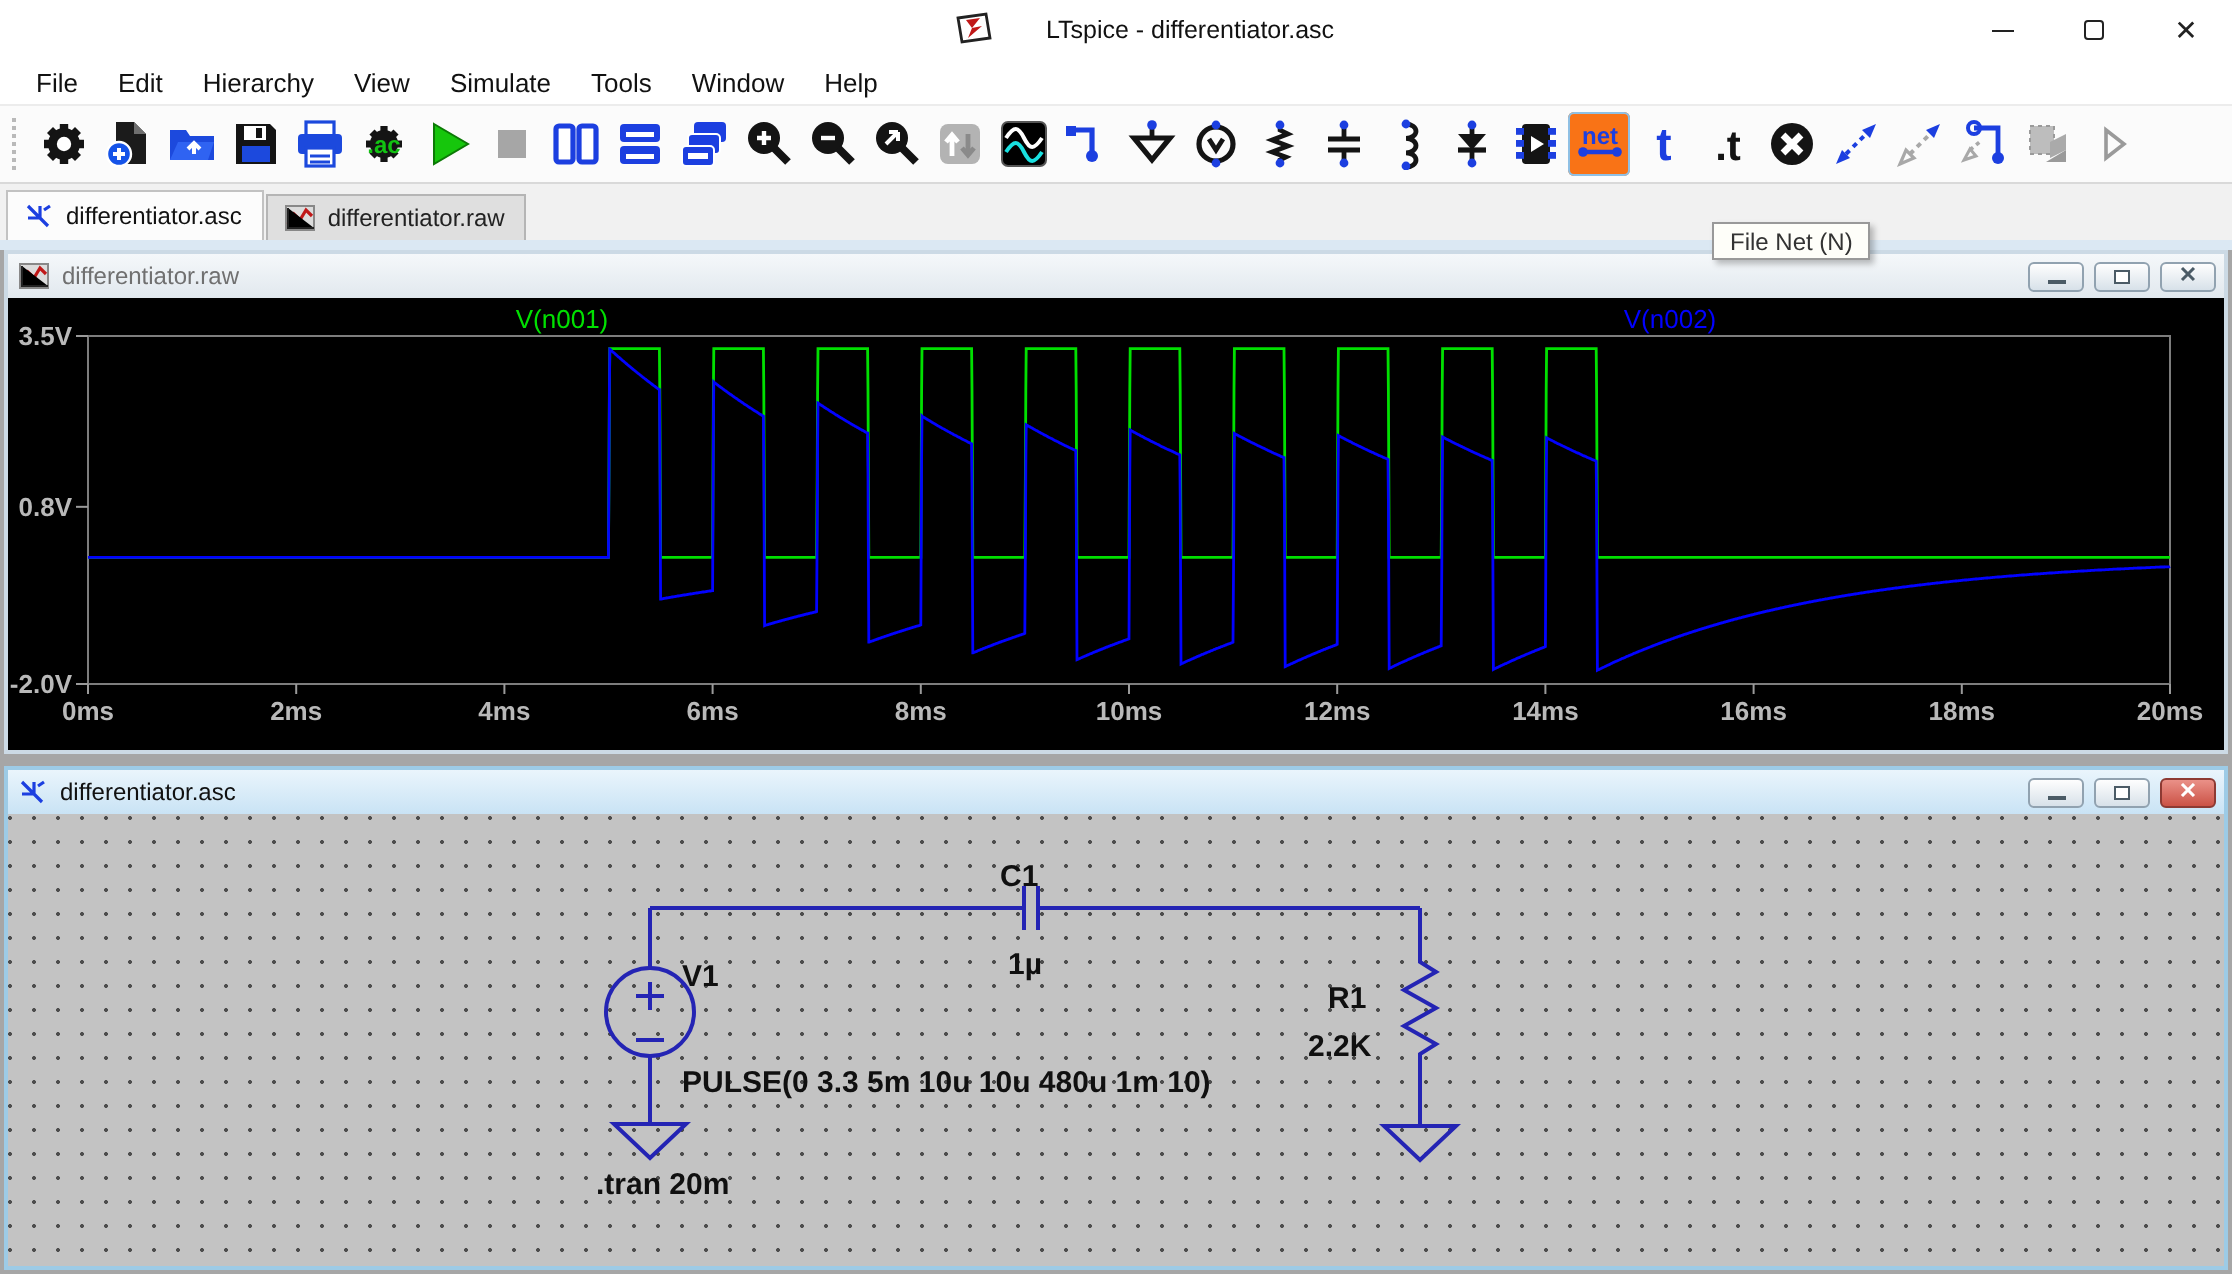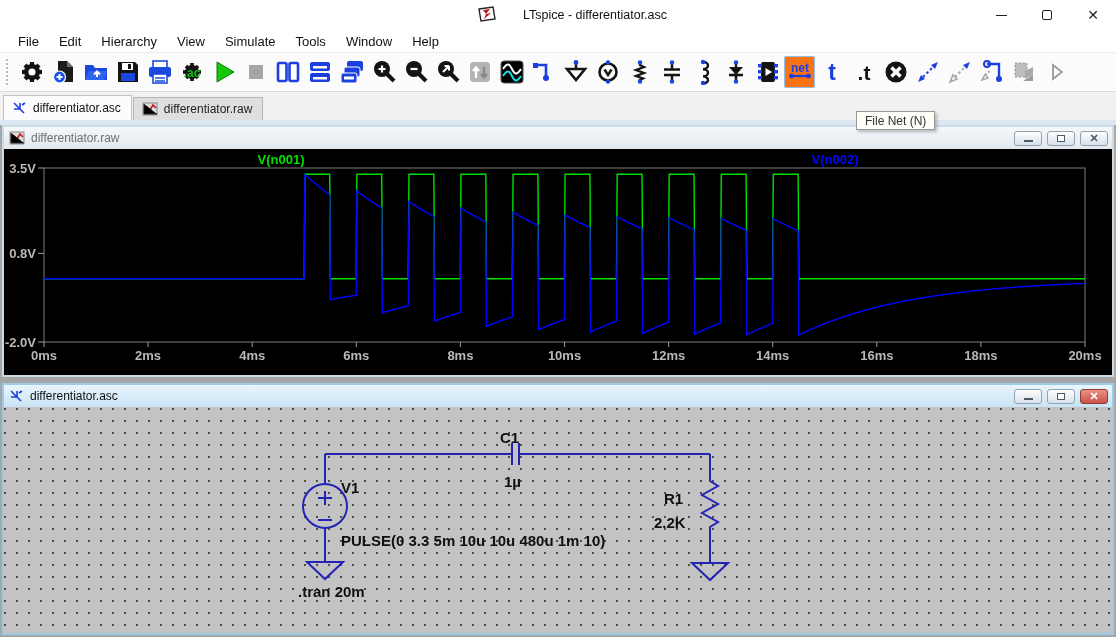--- a/index.html
+++ b/index.html
@@ -62,21 +62,21 @@
   .cbtn.red { background:linear-gradient(#ea9188,#cb5246); border-color:#8d3a33; }
   .g-min { width:9px; height:2px; background:#4b5b66; display:block; margin-top:5px; }
   .g-restore { width:8px; height:7px; border:1px solid #4b5b66; background:#fff; display:block; }
   .g-close { font-size:11px; font-weight:bold; color:#4b5b66; line-height:11px; }
   .cbtn.red .g-close { color:#fff; }
 
   
   #wave-win { top:0; }
   .wave-content { position:relative; width:1108px; height:226px; background:#000; }
   .trace-label { position:absolute; top:3px; transform:translateX(-50%);
-    font-size:13px; font-weight:bold; }
+    font-size:13px; font-weight:normal; }
   #plot { position:absolute; left:0; top:0; }
   #plot text { font-family:"Liberation Sans", sans-serif; }
 
   
   #sch-win { top:258px; }
   .sch-content { position:relative; width:1108px; height:226px; background:#c3c3c3;
     background-image:radial-gradient(#4d4d4d 0.9px, transparent 1.1px);
     background-size:12px 12px; background-position:7px 8px; }
   .sch-content svg { position:absolute; left:0; top:0; }
   .stext { font:bold 15px "Liberation Sans", sans-serif; fill:#101010; }

